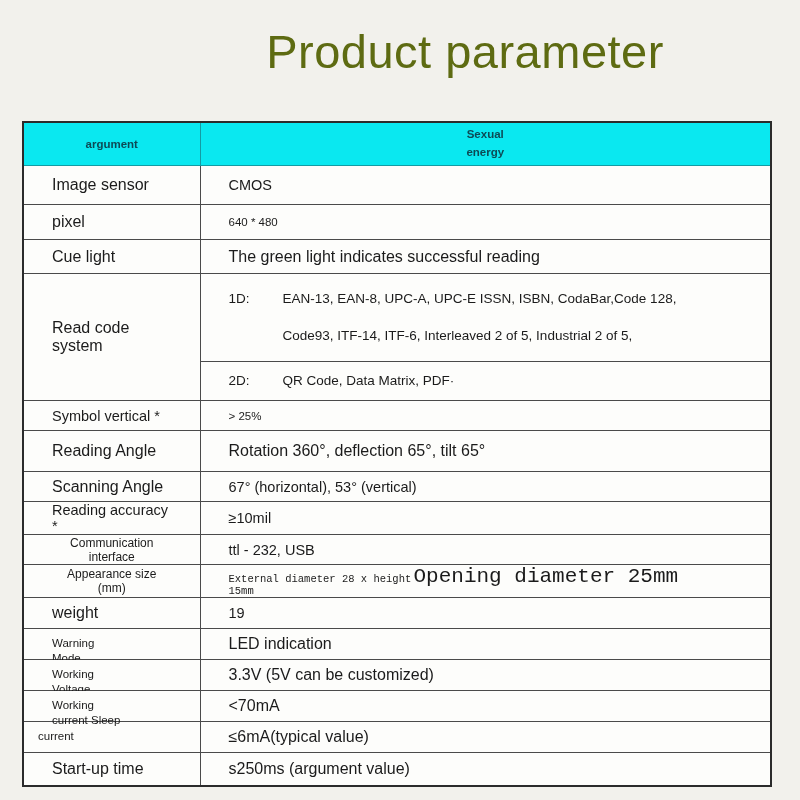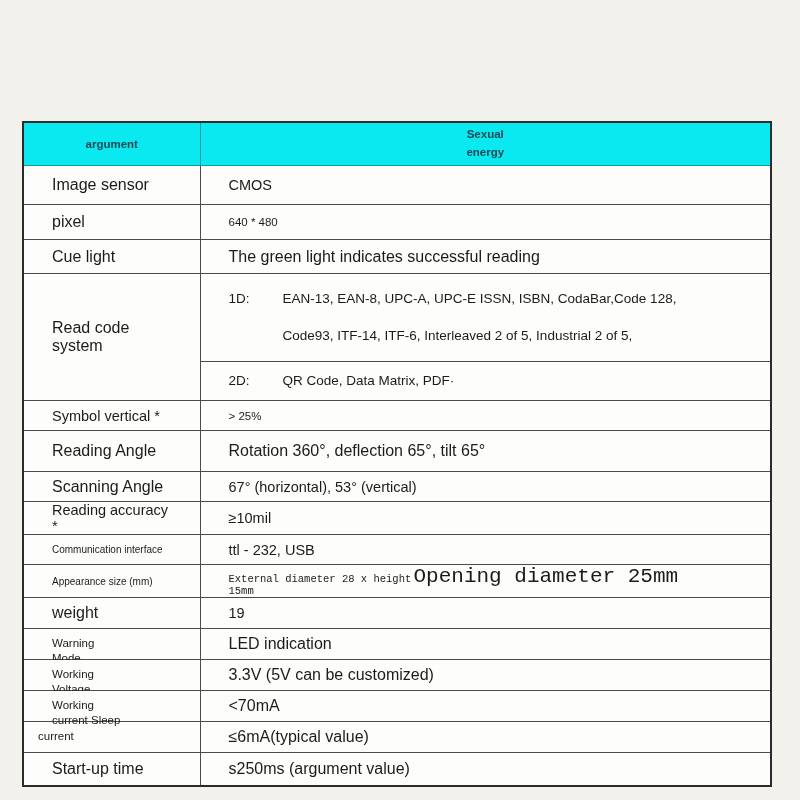--- a/index.html
+++ b/index.html
@@ -67,21 +67,21 @@
     font-weight: 600;
     color: #0d4a55;
     height: 42px;
     padding: 0;
   }
   .hdr .two-line { line-height: 1.55; }
 
   
   .lbl-lg   { font-size: 16px; }
   .lbl-md   { font-size: 14.5px; }
-  .lbl-sm   { font-size: 10px; }
+  .lbl-sm   { font-size: 12px; text-align: center; }
   .lbl-xs   { font-size: 11.5px; line-height: 1.35; }
 
   
   .val-lg   { font-size: 16px; }
   .val-md   { font-size: 14.5px; }
   .val-sm   { font-size: 11.5px; }
 
   .pad-left-sm { padding-left: 12px; }
   .pad-left-md { padding-left: 14px; }
 
@@ -126,20 +126,21 @@
     left: 0;
     top: 15px;
   }
   .cell-overflow { overflow: visible; position: relative; }
 </style>
 </head>
 <body>
 
 <div class="page">
 
+  <div class="page-title">Product parameter</div>
 
   <table class="spec-table">
     <colgroup>
         <col class="col-label">
         <col>
       </colgroup>
     <tbody>
 
       <tr class="hdr">
         <td>argument</td>

